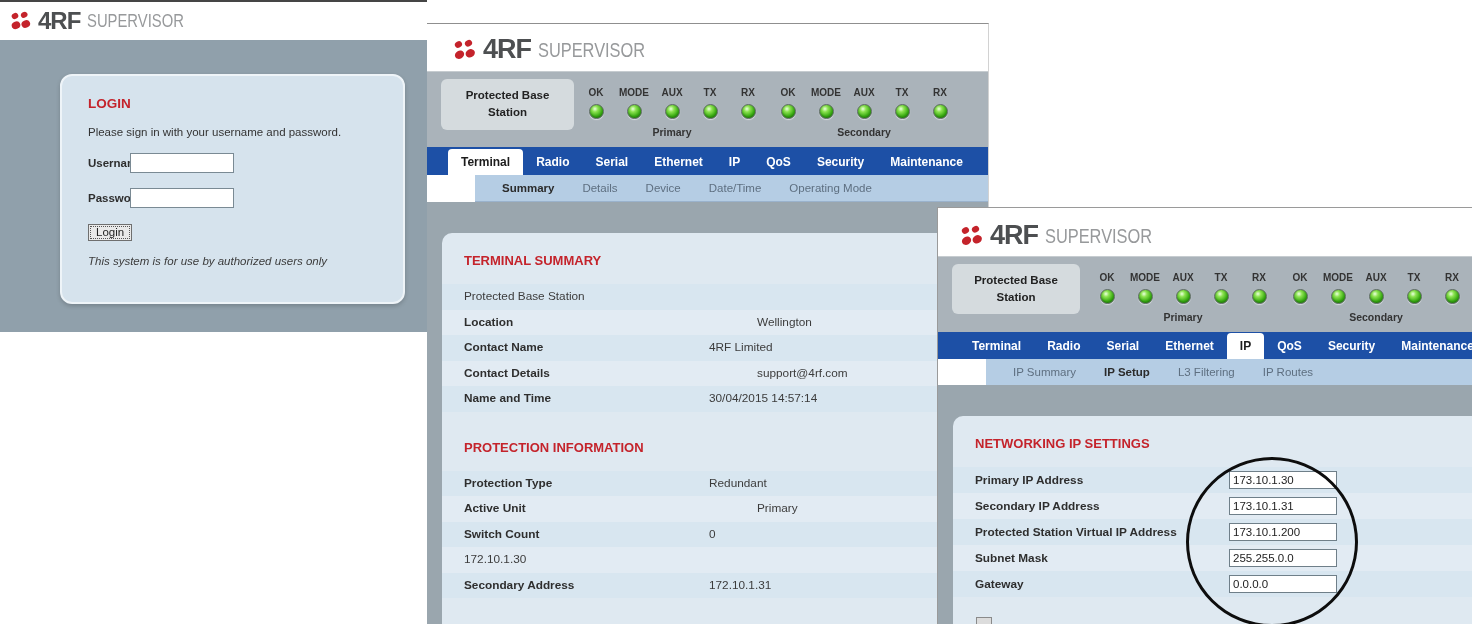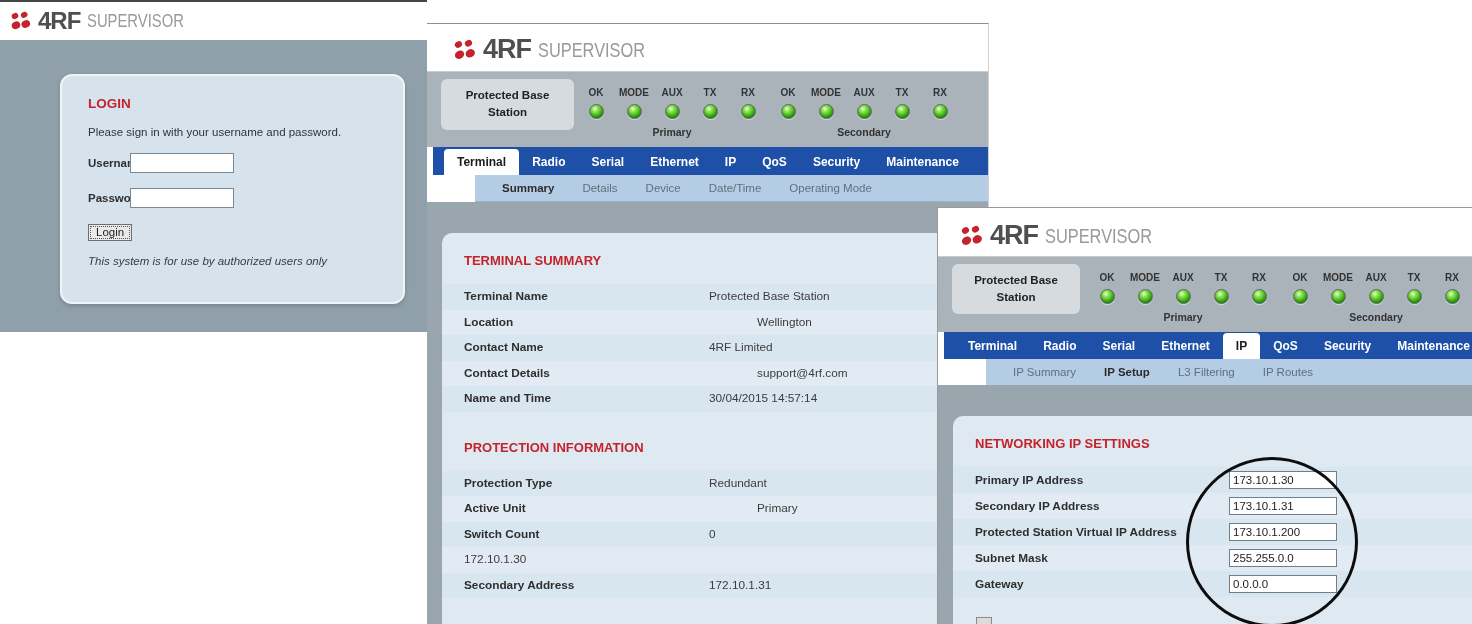--- a/index.html
+++ b/index.html
@@ -41,21 +41,21 @@
                box-sizing:border-box;cursor:default;}
   .led-group{position:absolute;top:15px;}
   .led-cells{display:flex;}
   .led-cell{width:38px;display:flex;flex-direction:column;align-items:center;}
   .led-lab{font-size:10px;font-weight:bold;color:#333;}
   .led{width:13px;height:13px;border-radius:50%;margin-top:6px;
        background:radial-gradient(circle at 38% 30%, #eaffdf 0%, #8be24f 25%, #3cae14 60%, #1f7a07 100%);
        border:1px solid #5c6b60;box-shadow:0 1px 1px rgba(255,255,255,.55), inset 0 -1px 2px rgba(0,60,0,.35);}
   .led-caption{text-align:center;font-size:10.5px;font-weight:bold;color:#333;margin-top:7px;}
 
-  .nav{background:#1d50a6;display:flex;align-items:flex-end;padding-left:11px;margin-left:6px;}
+  .nav{background:#1d50a6;display:flex;align-items:flex-end;padding-left:21px;}
   .tab{color:#fff;font-size:12px;font-weight:bold;line-height:26px;height:26px;padding:0 13px;
        white-space:nowrap;cursor:pointer;}
   .tab.active{background:#fff;color:#1c1c1c;border-radius:4px 4px 0 0;}
   .subnav{background:#b5cde4;display:flex;align-items:center;padding-left:13px;
           border-bottom:1px solid #9ab2cc;box-sizing:border-box;margin-left:48px;}
   .subtab{font-size:11.5px;color:#5e6f80;padding:0 14px;white-space:nowrap;cursor:pointer;}
   .subtab.active{color:#2b2b2b;font-weight:bold;}
 
   .content{position:absolute;left:0;right:0;bottom:0;background:#9aa6ae;}
   .panel{position:absolute;left:15px;top:31px;right:0;bottom:-10px;background:#dfe9f1;
@@ -224,21 +224,20 @@
       <span class="subtab">Details</span>
       <span class="subtab">Device</span>
       <span class="subtab">Date/Time</span>
       <span class="subtab">Operating Mode</span>
     </div>
 
     <div class="content">
       <div class="panel">
         <div class="sec-heading">TERMINAL SUMMARY</div>
         <div class="drow a">
-          <span class="lbl">Terminal Name</span>
           <span class="val">Protected Base Station</span>
         </div>
         <div class="drow b">
           <span class="lbl">Location</span>
           <span class="val">Wellington</span>
         </div>
         <div class="drow a">
           <span class="lbl">Contact Name</span>
           <span class="val">4RF Limited</span>
         </div>

